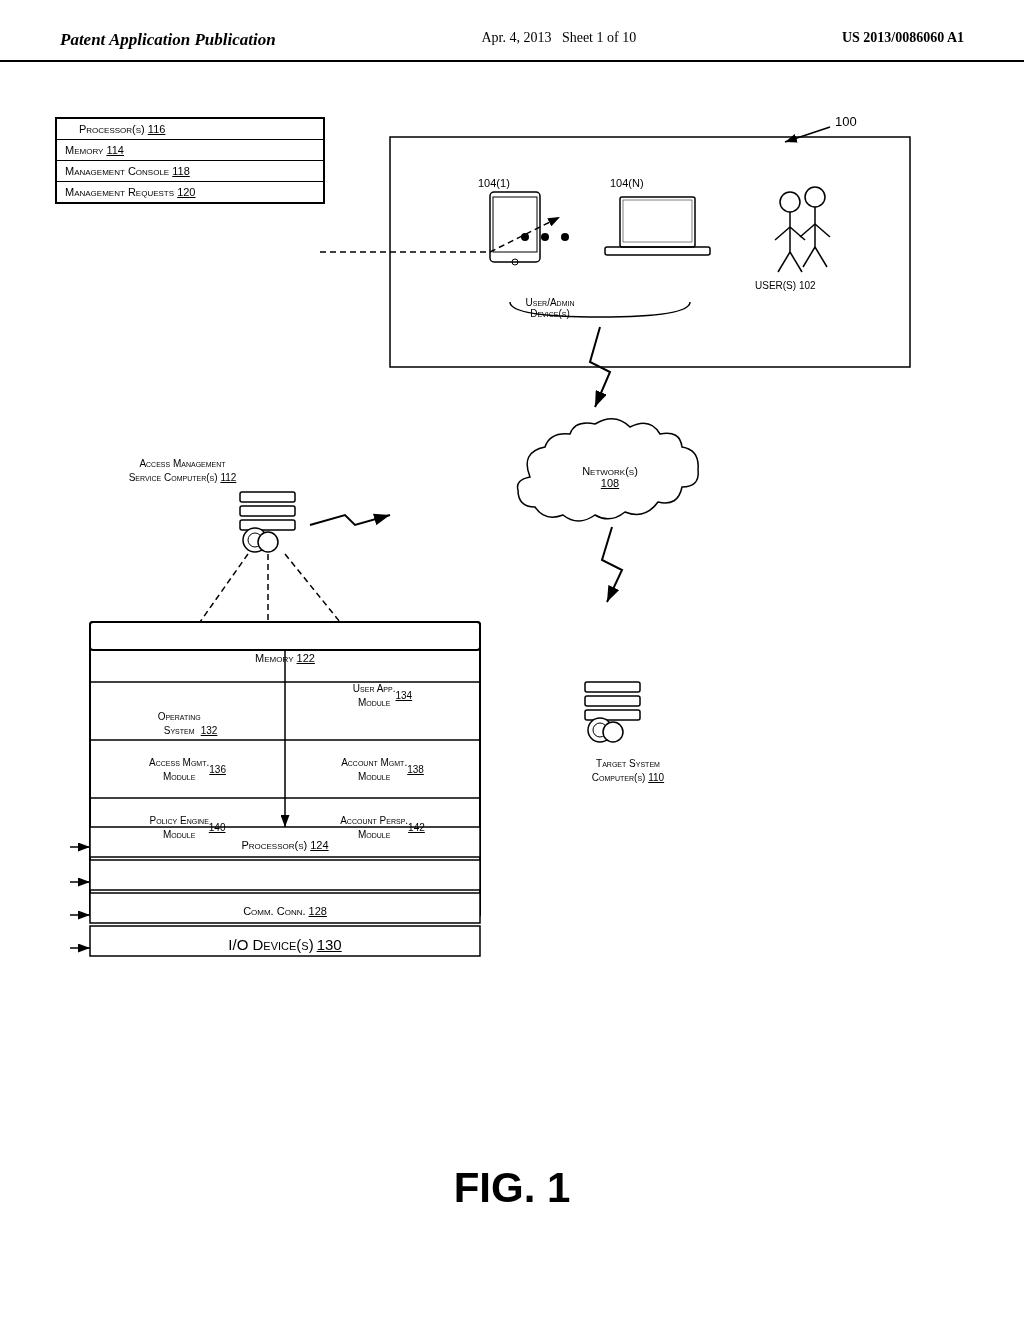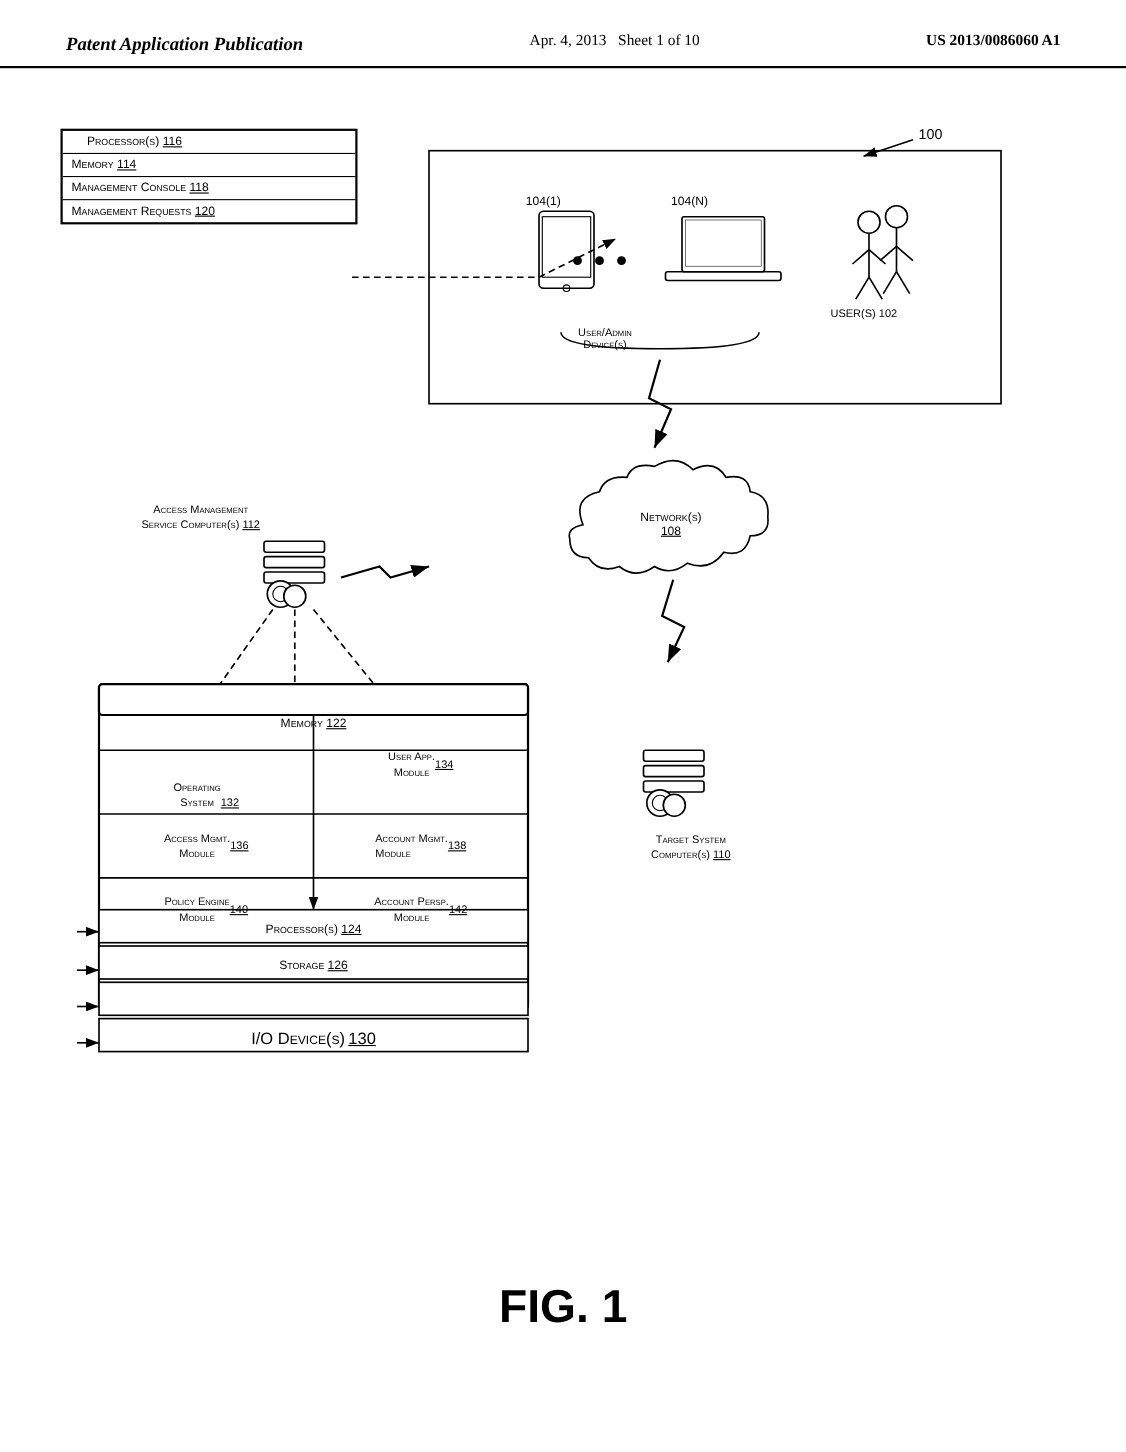--- a/index.html
+++ b/index.html
@@ -201,28 +201,28 @@
   <div style="position:absolute;top:695px;left:558px;font-family:Arial,sans-serif;font-size:10px;font-variant:small-caps;text-align:center;width:140px;line-height:1.4;">Target System<br>Computer(s) <span style="text-decoration:underline;">110</span></div>
 
   <div style="position:absolute;top:562px;left:90px;width:390px;text-align:center;font-family:Arial,sans-serif;font-size:11px;font-variant:small-caps;padding:0 0;margin-top:28px;">Memory <span style="text-decoration:underline;">122</span></div>
 
   <div style="position:absolute;top:592px;left:92px;width:191px;height:84px;display:flex;align-items:flex-end;justify-content:center;font-family:Arial,sans-serif;font-size:10px;font-variant:small-caps;text-align:center;line-height:1.4;">Operating<br>System <span style="text-decoration:underline;">132</span></div>
 
   <div style="position:absolute;top:592px;left:287px;width:191px;height:84px;display:flex;align-items:center;justify-content:center;font-family:Arial,sans-serif;font-size:10px;font-variant:small-caps;text-align:center;line-height:1.4;">User App.<br>Module <span style="text-decoration:underline;">134</span></div>
 
   <div style="position:absolute;top:680px;left:92px;width:191px;height:56px;display:flex;align-items:center;justify-content:center;font-family:Arial,sans-serif;font-size:10px;font-variant:small-caps;text-align:center;line-height:1.4;">Access Mgmt.<br>Module <span style="text-decoration:underline;">136</span></div>
 
-  <div style="position:absolute;top:680px;left:287px;width:191px;height:56px;display:flex;align-items:center;justify-content:center;font-family:Arial,sans-serif;font-size:10px;font-variant:small-caps;text-align:left;line-height:1.4;">Account Mgmt.<br>Module <span style="text-decoration:underline;">138</span></div>
+  <div style="position:absolute;top:680px;left:287px;width:191px;height:56px;display:flex;align-items:center;justify-content:center;font-family:Arial,sans-serif;font-size:10px;font-variant:small-caps;text-align:center;line-height:1.4;">Account Mgmt.<br>Module <span style="text-decoration:underline;">138</span></div>
 
   <div style="position:absolute;top:738px;left:92px;width:191px;height:56px;display:flex;align-items:center;justify-content:center;font-family:Arial,sans-serif;font-size:10px;font-variant:small-caps;text-align:center;line-height:1.4;">Policy Engine<br>Module <span style="text-decoration:underline;">140</span></div>
 
   <div style="position:absolute;top:738px;left:287px;width:191px;height:56px;display:flex;align-items:center;justify-content:center;font-family:Arial,sans-serif;font-size:10px;font-variant:small-caps;text-align:center;line-height:1.4;">Account Persp.<br>Module <span style="text-decoration:underline;">142</span></div>
 
   <div style="position:absolute;top:769px;left:92px;width:386px;height:28px;display:flex;align-items:center;justify-content:center;font-family:Arial,sans-serif;font-size:11px;font-variant:small-caps;">Processor(s) <span style="text-decoration:underline;margin-left:3px;">124</span></div>
 
-  <div style="position:absolute;top:802px;left:92px;width:386px;height:28px;display:flex;align-items:center;justify-content:center;font-family:Arial,sans-serif;font-size:11px;font-variant:small-caps;">Storage <span style="text-decoration:underline;margin-left:3px;">126</span></div>
-
+
+  <div style="position:absolute;top:835px;left:92px;width:386px;height:28px;display:flex;align-items:center;justify-content:center;font-family:Arial,sans-serif;font-size:11px;font-variant:small-caps;">Comm. Conn. <span style="text-decoration:underline;margin-left:3px;">128</span></div>
 
   <div style="position:absolute;top:868px;left:92px;width:386px;height:28px;display:flex;align-items:center;justify-content:center;font-family:Arial,sans-serif;font-size:15px;font-variant:small-caps;">I/O Device(s) <span style="text-decoration:underline;margin-left:3px;">130</span></div>
 
   <div class="fig-label">FIG. 1</div>
 
 </div>
 
 </body></html>

